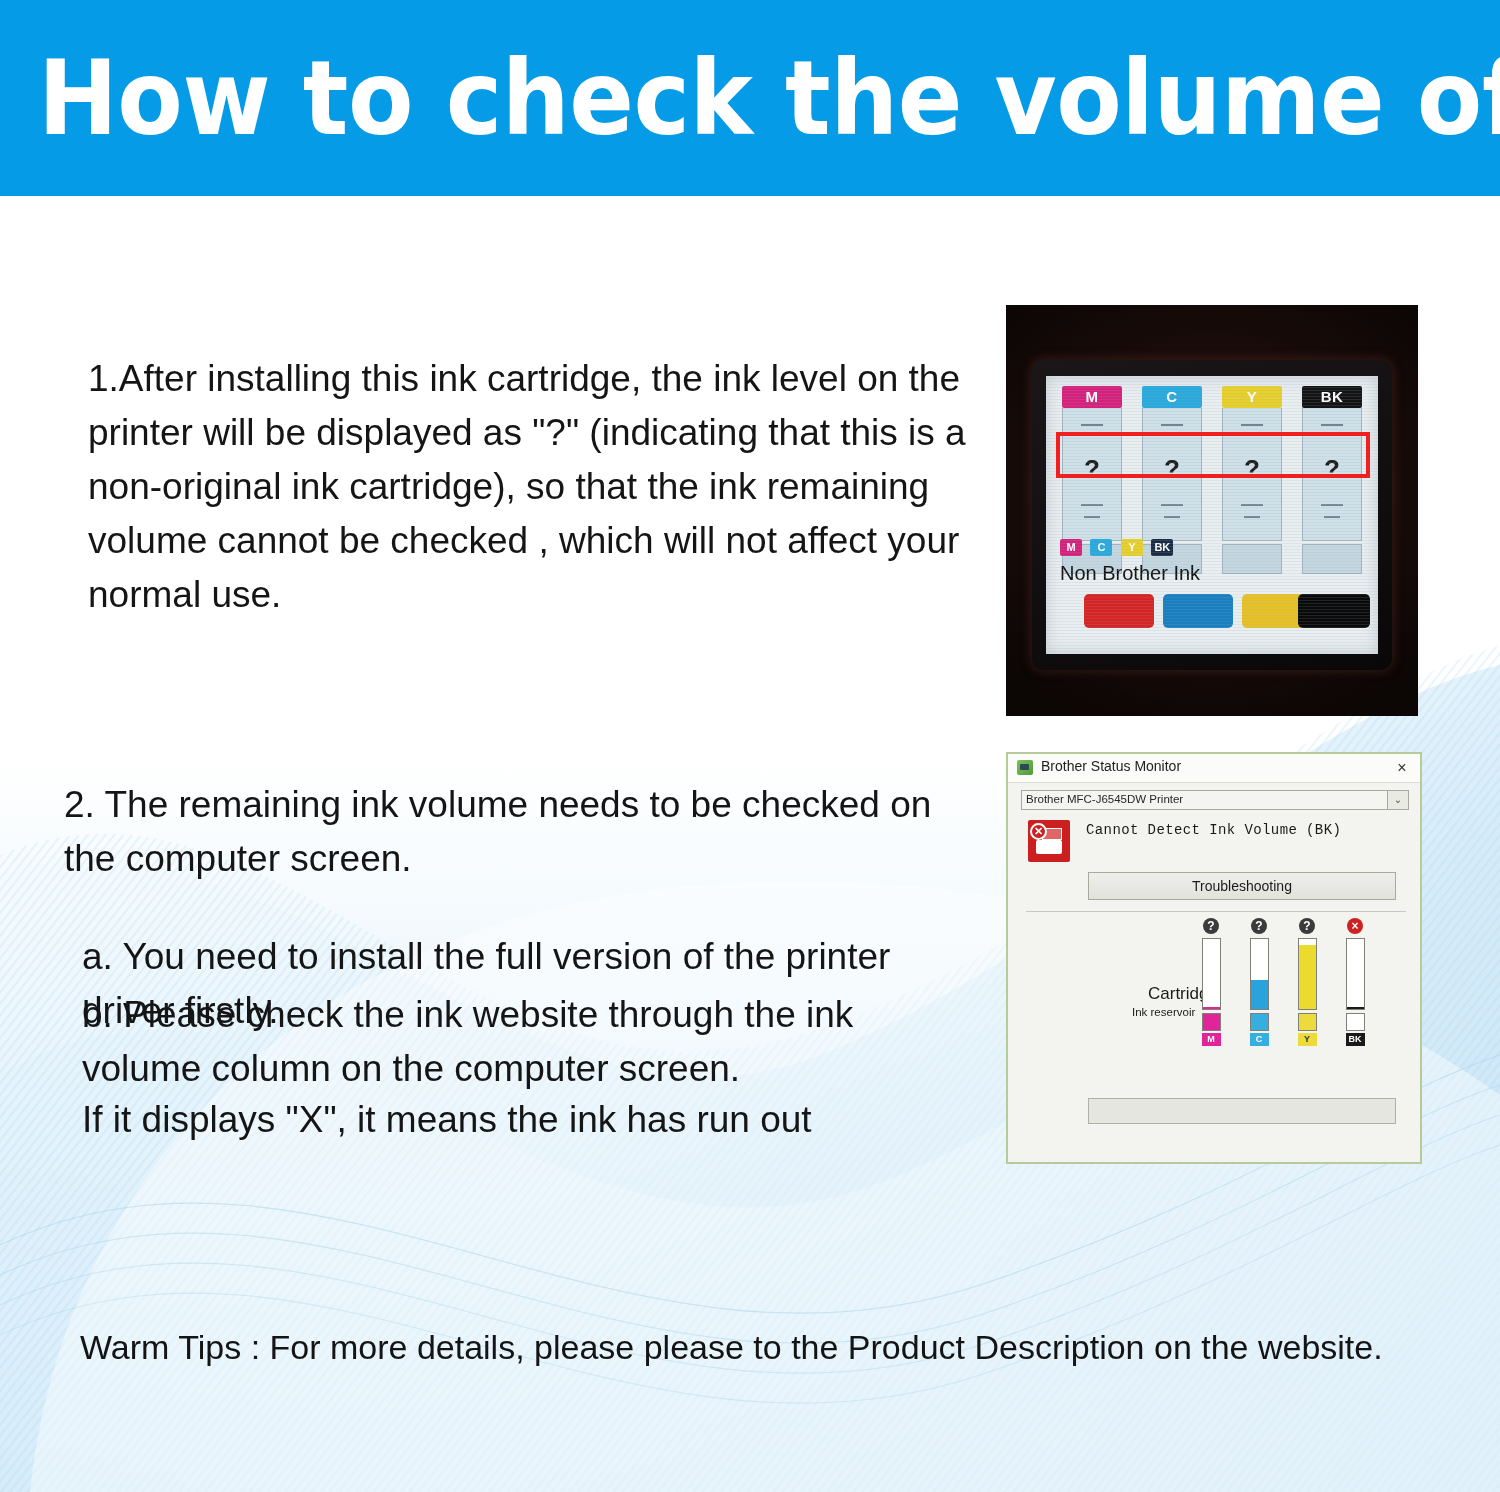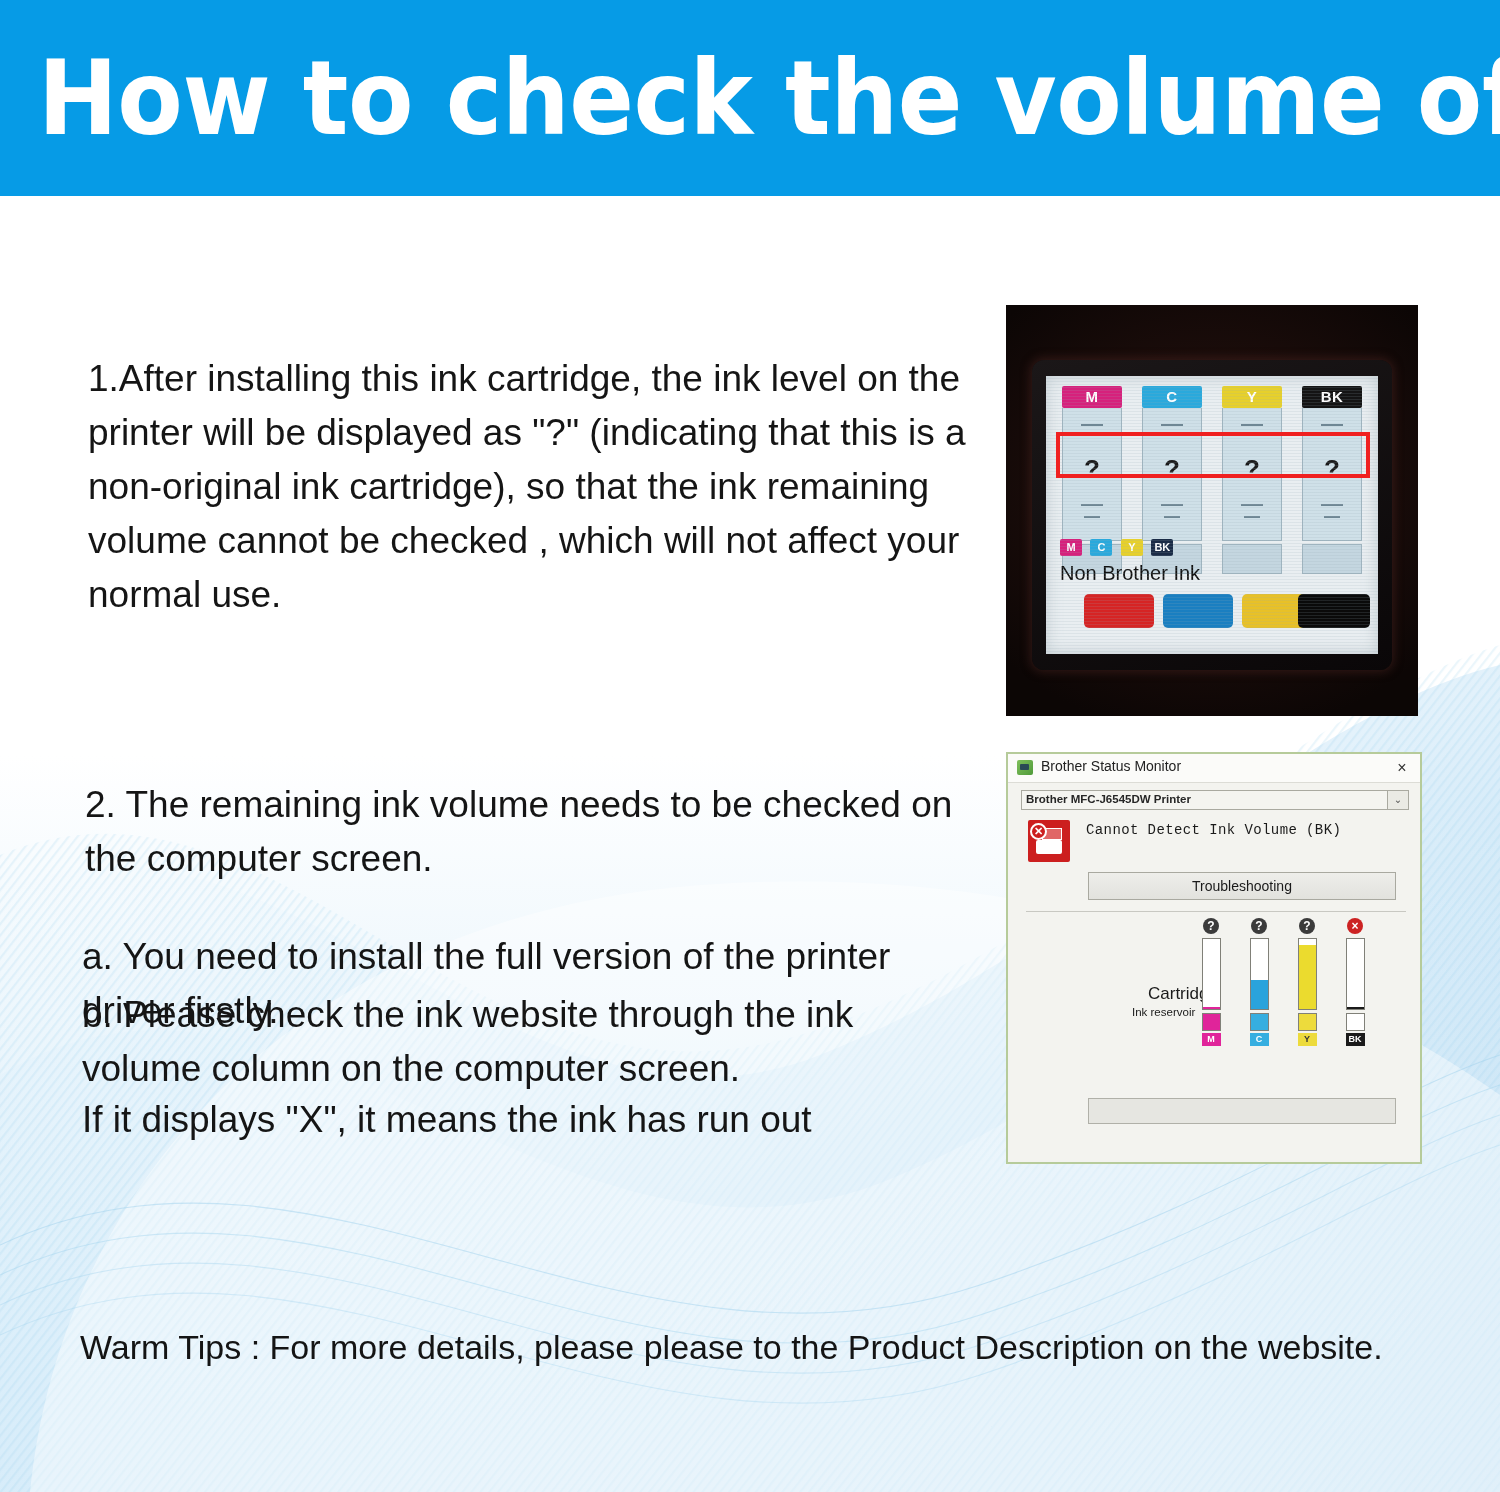--- a/index.html
+++ b/index.html
@@ -26,21 +26,21 @@
     transform:scaleX(1.02);transform-origin:left center;
   }
 
   
   .body-text{
     position:absolute;z-index:6;color:#151515;
     font-family:"Liberation Sans","DejaVu Sans",sans-serif;
     font-size:37px;line-height:54px;font-weight:400;
   }
   #para-1{left:88px;top:352px;width:880px;}
-  #para-2{left:85px;top:778px;width:900px;}
+  #para-2{left:64px;top:778px;width:900px;}
   #para-a{left:82px;top:930px;width:900px;}
   #para-b{left:82px;top:988px;width:900px;}
   #para-x{left:82px;top:1093px;width:900px;}
   #warm-tips{
     position:absolute;left:80px;top:1325px;width:1390px;z-index:6;
     color:#141414;font-size:34px;line-height:44px;
     font-family:"Liberation Sans","DejaVu Sans",sans-serif;
   }
 
   
@@ -132,21 +132,21 @@
   }
   #sm-close{
     position:absolute;right:8px;top:4px;width:20px;height:20px;
     font-size:16px;color:#333;text-align:center;line-height:20px;cursor:pointer;
   }
   #sm-printer-select{
     position:absolute;left:13px;top:36px;width:388px;height:20px;
     background:#f4f4f0;border:1px solid #a9a9a0;box-sizing:border-box;
   }
   #sm-printer-label{
-    position:absolute;left:4px;top:2px;font-size:11.5px;color:#262626;font-weight:bold;
+    position:absolute;left:4px;top:2px;font-size:11.5px;color:#262626;font-weight:normal;
     font-family:"Liberation Sans","DejaVu Sans",sans-serif;
   }
   #sm-dropdown-arrow{
     position:absolute;right:0;top:0;width:20px;height:18px;
     background:#eaeae4;border-left:1px solid #a9a9a0;
     text-align:center;line-height:18px;font-size:10px;color:#555;
   }
   #sm-error-icon{
     position:absolute;left:20px;top:66px;width:42px;height:42px;
     background:#cc1f1f;border-radius:2px;

